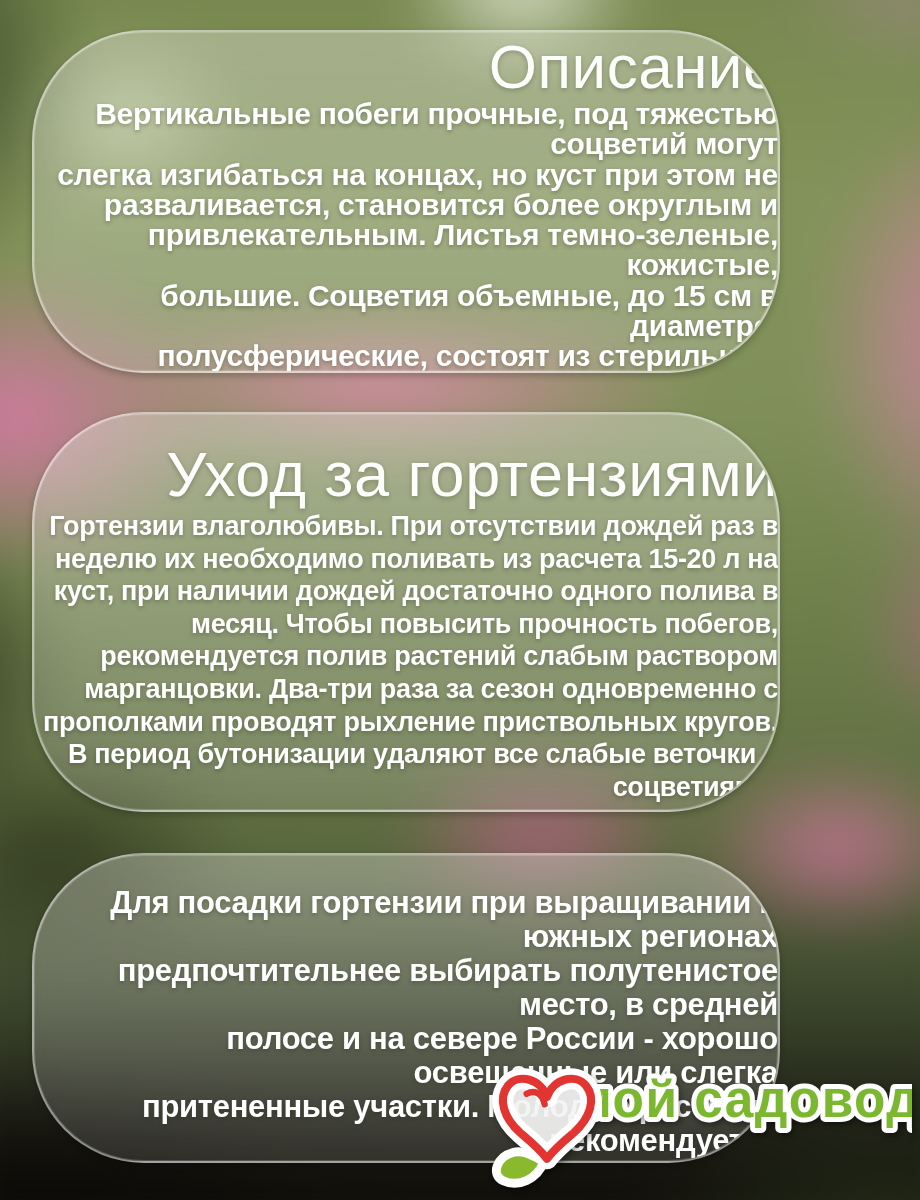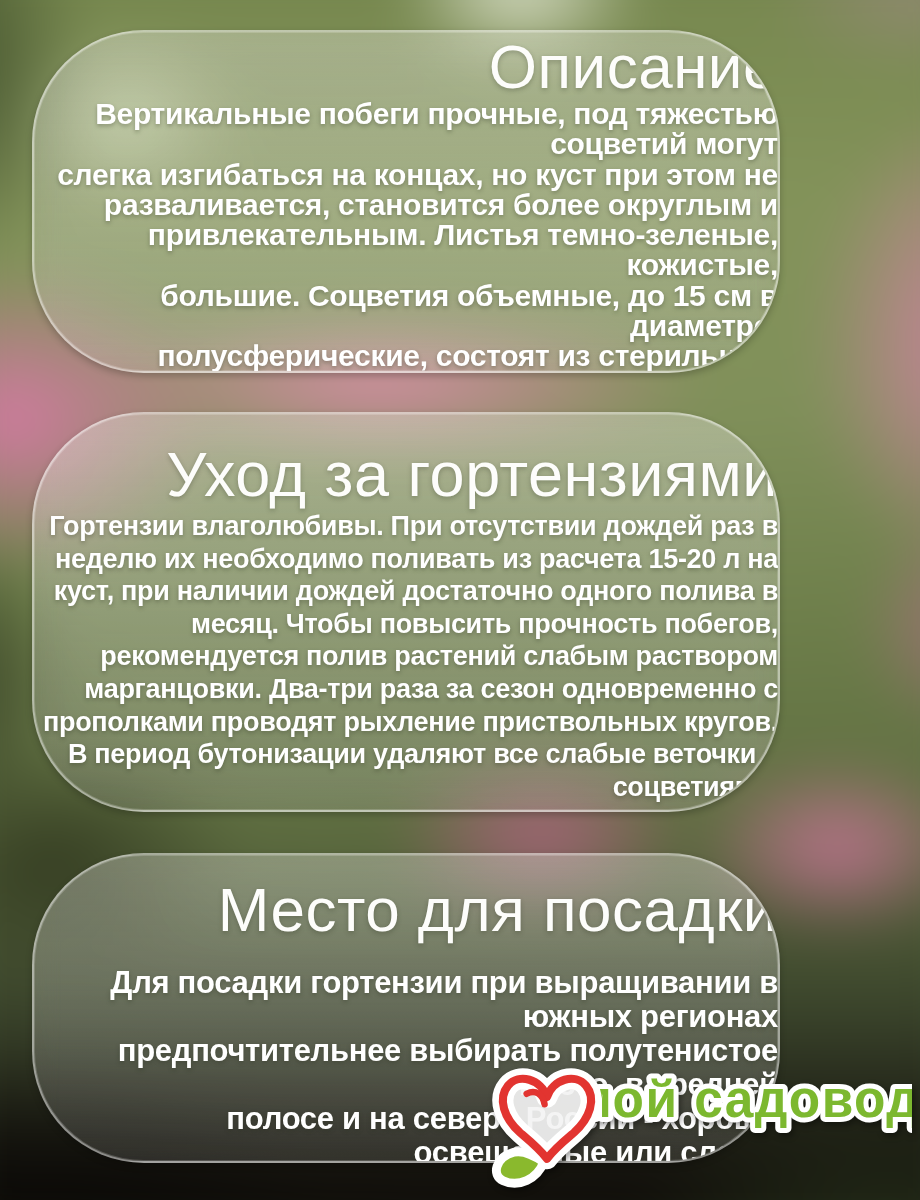--- a/index.html
+++ b/index.html
@@ -120,21 +120,20 @@
 куст, при наличии дождей достаточно одного полива в
 месяц. Чтобы повысить прочность побегов,
 рекомендуется полив растений слабым раствором
 марганцовки. Два-три раза за сезон одновременно с
 прополками проводят рыхление приствольных кругов.
 В период бутонизации удаляют все слабые веточки с
 соцветиями.</p>
   </section>
 
   <section class="panel" id="panel-place">
-    <h2 class="panel-title">Место для посадки</h2>
     <p class="panel-body">Для посадки гортензии при выращивании в южных регионах
 предпочтительнее выбирать полутенистое место, в средней
 полосе и на севере России - хорошо освещенные или слегка
 притененные участки. Молодые растения рекомендуется
 защищать от полуденного солнца и ветра. Гортензии очень
 влаголюбивы, поэтому посадка вблизи деревьев,
 поглощающих много влаги, для них нежелательна.</p>
   </section>
 
   <div class="logo">

